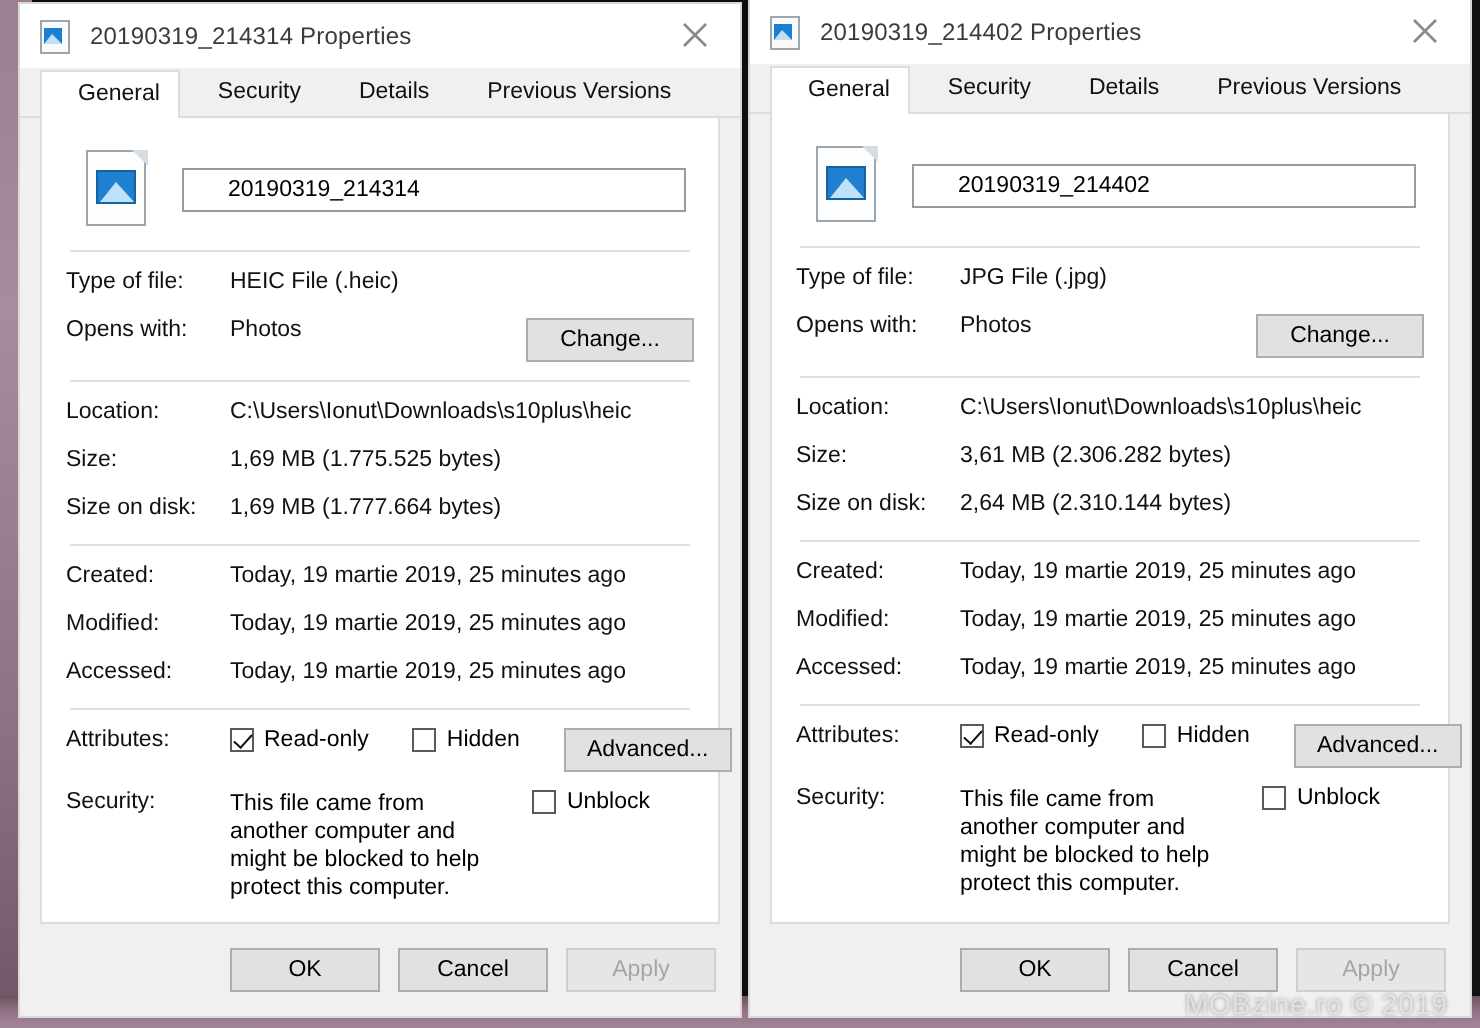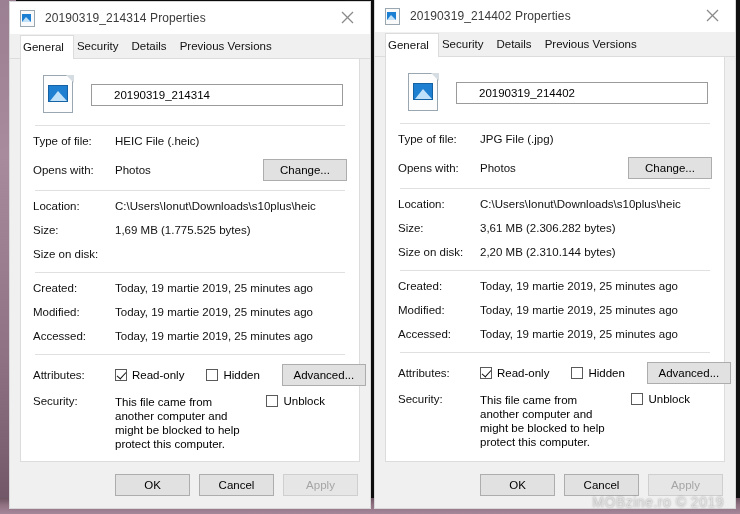--- a/index.html
+++ b/index.html
@@ -133,21 +133,21 @@
     min-height: 24px;
     padding-left: 10px;
     background: #f0f0f0;
     border-bottom: 1px solid #dcdcdc;
     position: relative;
     z-index: 2;
   }
   .tab {
     font-size: 11.5px;
     color: #111;
-    padding: 4px 9px 4px 2px;
+    padding: 4px 9px 4px 18px;
     line-height: 15px;
     border: 1px solid transparent;
     border-bottom: none;
     white-space: nowrap;
     cursor: default;
   }
   .tab.active {
     background: #ffffff;
     border-color: #dcdcdc;
     position: relative;
@@ -235,21 +235,21 @@
     width: 82px;
     flex: 0 0 82px;
     font-size: 11.5px;
     color: #111;
   }
   .row .val {
     font-size: 11.5px;
     color: #111;
     flex: 1;
   }
-  .row.with-btn { align-items: center; }
+  .row.with-btn { }
 
   .btn {
     border: 1px solid #adadad;
     background: #e1e1e1;
     font-size: 11.5px;
     font-family: "Liberation Sans", sans-serif;
     color: #000;
     height: 22px;
     line-height: 20px;
     padding: 0 10px;
@@ -401,20 +401,21 @@
       <div class="row">
         <div class="lbl">Location:</div>
         <div class="val">C:\Users\Ionut\Downloads\s10plus\heic</div>
       </div>
       <div class="row">
         <div class="lbl">Size:</div>
         <div class="val">1,69 MB (1.775.525 bytes)</div>
       </div>
       <div class="row">
         <div class="lbl">Size on disk:</div>
+        <div class="val">1,69 MB (1.777.664 bytes)</div>
       </div>
 
       <hr class="sep">
 
       <div class="row">
         <div class="lbl">Created:</div>
         <div class="val">Today, 19 martie 2019, 25 minutes ago</div>
       </div>
       <div class="row">
         <div class="lbl">Modified:</div>
@@ -514,21 +515,21 @@
       <div class="row">
         <div class="lbl">Location:</div>
         <div class="val">C:\Users\Ionut\Downloads\s10plus\heic</div>
       </div>
       <div class="row">
         <div class="lbl">Size:</div>
         <div class="val">3,61 MB (2.306.282 bytes)</div>
       </div>
       <div class="row">
         <div class="lbl">Size on disk:</div>
-        <div class="val">2,20 MB (2.310.144 bytes)</div>
+        <div class="val">2,64 MB (2.310.144 bytes)</div>
       </div>
 
       <hr class="sep">
 
       <div class="row">
         <div class="lbl">Created:</div>
         <div class="val">Today, 19 martie 2019, 25 minutes ago</div>
       </div>
       <div class="row">
         <div class="lbl">Modified:</div>

